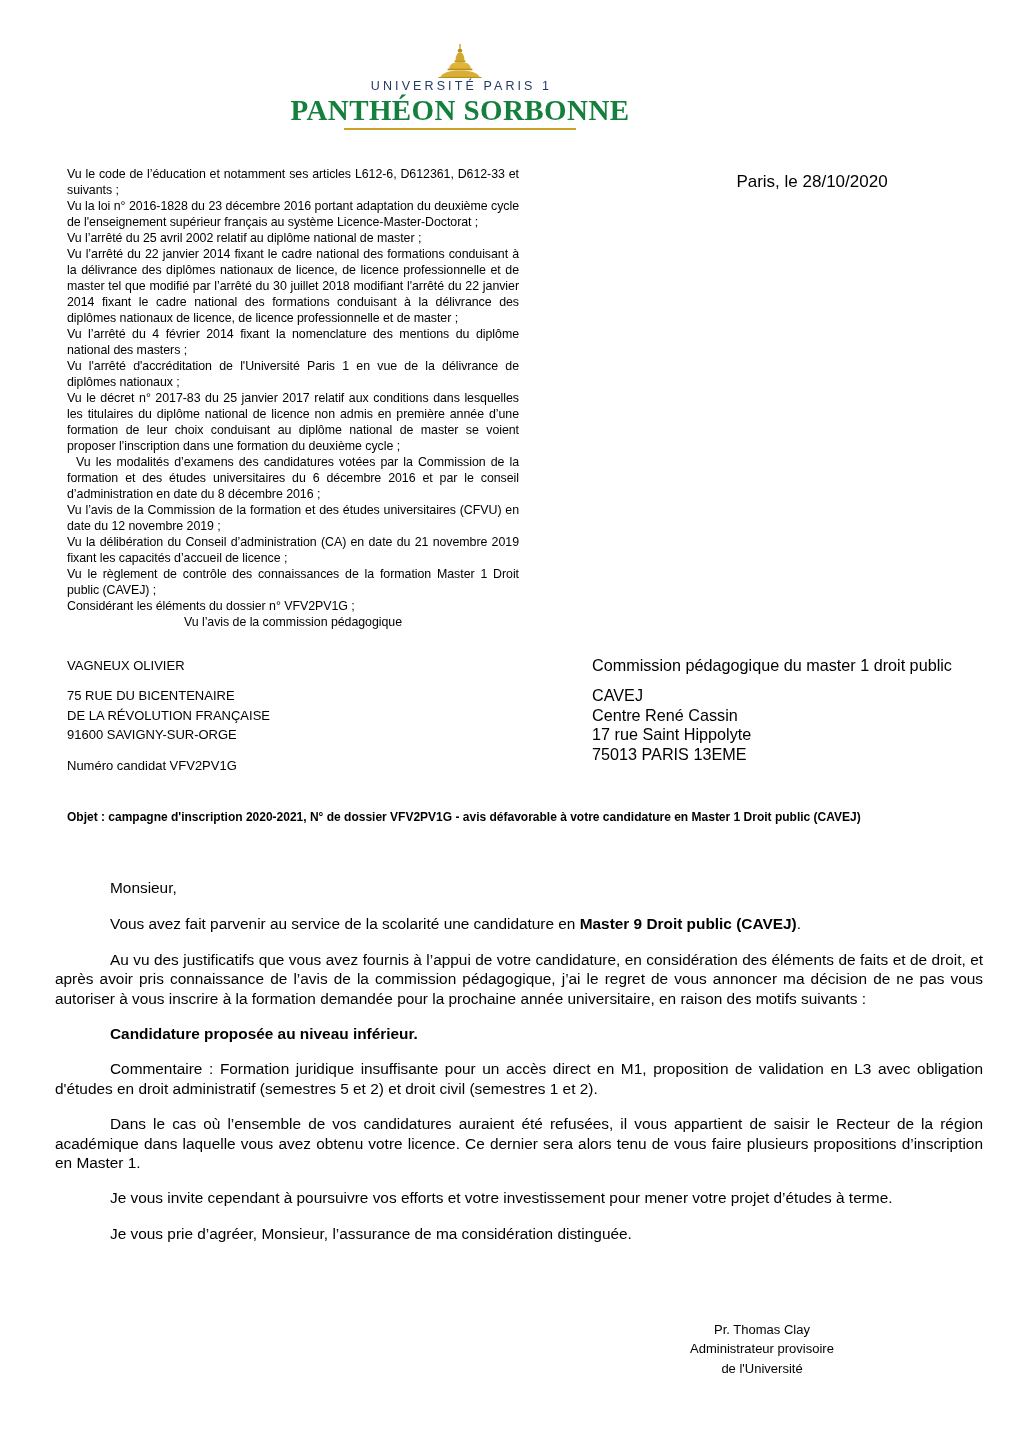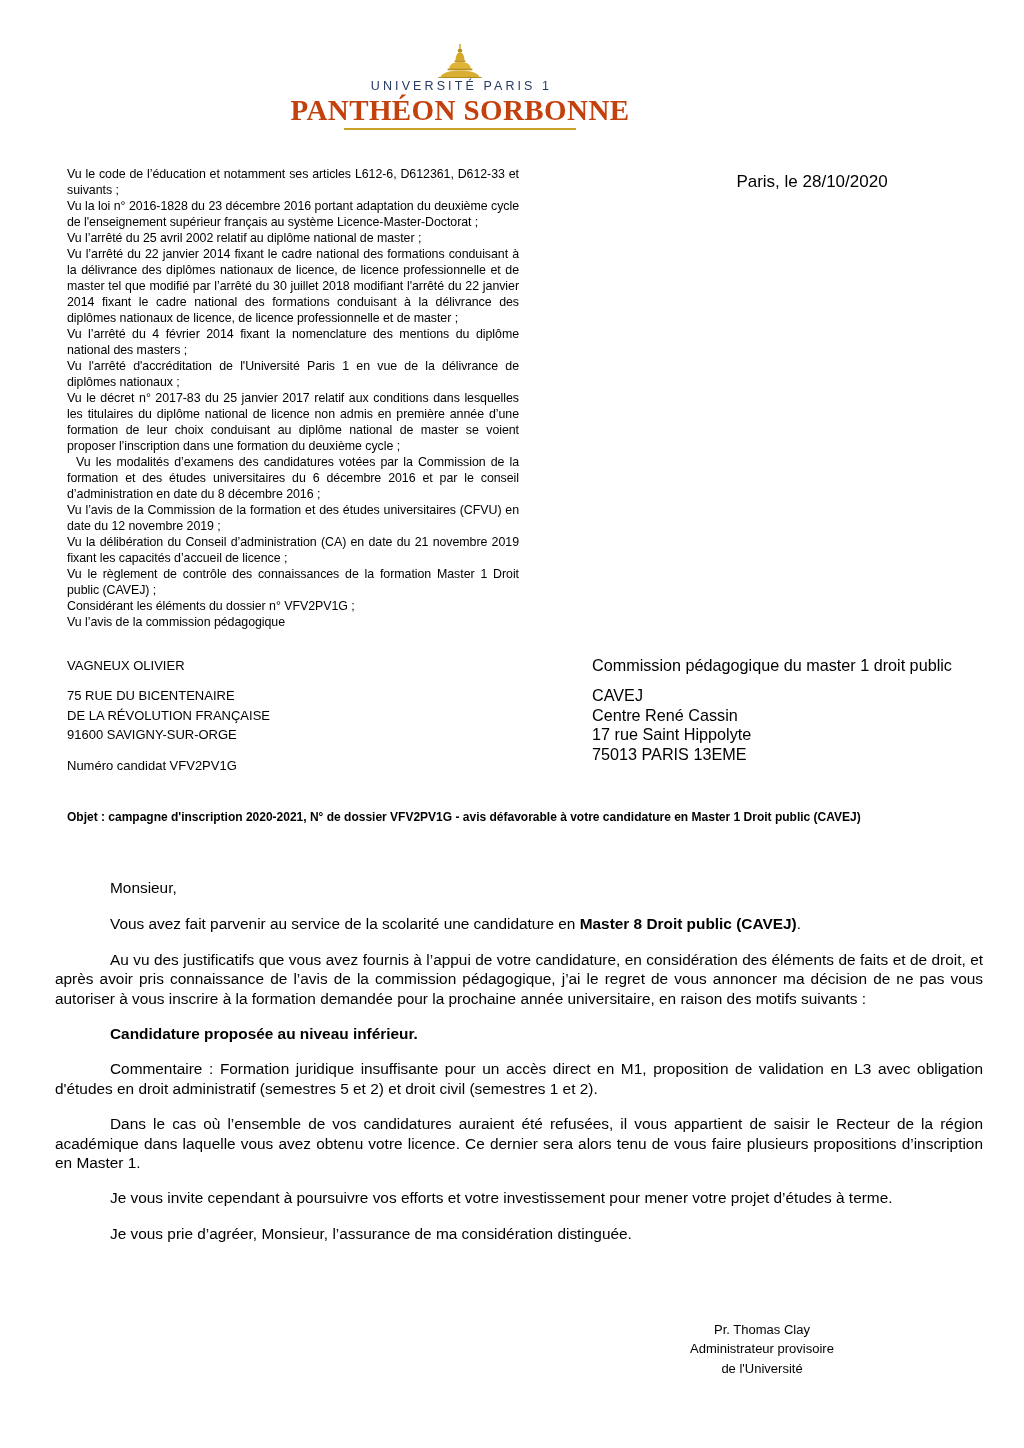--- a/index.html
+++ b/index.html
@@ -40,21 +40,21 @@
     color: #253a63;
     line-height: 1;
     margin-bottom: 3px;
     padding-left: 3px;
   }
   .logo-name {
     font-family: "Liberation Serif", serif;
     font-weight: bold;
     font-size: 29px;
     letter-spacing: 0.4px;
-    color: #c2410c;
+    color: #15803d;
     line-height: 1.02;
   }
   .logo-rule {
     width: 232px;
     height: 2px;
     background: #c9a227;
     margin: 3px auto 0 auto;
   }
 
   
@@ -66,21 +66,21 @@
     font-size: 12.4px;
     line-height: 16px;
     text-align: justify;
     letter-spacing: -0.05px;
   }
   .preamble p {
     margin: 0;
     text-align: justify;
   }
   .preamble p:last-child {
-    text-align: left;
+    text-align: center;
   }
   .preamble .indented {
     text-indent: 9px;
   }
 
   .date-line {
     position: absolute;
     top: 172px;
     left: 640px;
     width: 344px;
@@ -218,21 +218,21 @@
     <div>Centre René Cassin</div>
     <div>17 rue Saint Hippolyte</div>
     <div>75013 PARIS 13EME</div>
   </div>
 
   <div class="objet">Objet : campagne d'inscription 2020-2021, N° de dossier VFV2PV1G - avis défavorable à votre candidature en Master 1 Droit public (CAVEJ)</div>
 
   <div class="body-text">
     <p class="salut">Monsieur,</p>
 
-    <p class="indent"><span>Vous avez fait parvenir au service de la scolarité une candidature en </span><b>Master 8 Droit public (CAVEJ)</b><span>.</span></p>
+    <p class="indent"><span>Vous avez fait parvenir au service de la scolarité une candidature en </span><b>Master 9 Droit public (CAVEJ)</b><span>.</span></p>
 
     <p class="indent">Au vu des justificatifs que vous avez fournis à l’appui de votre candidature, en considération des éléments de faits et de droit, et après avoir pris connaissance de l’avis de la commission pédagogique, j’ai le regret de vous annoncer ma décision de ne pas vous autoriser à vous inscrire à la formation demandée pour la prochaine année universitaire, en raison des motifs suivants :</p>
 
     <p class="reason">Candidature proposée au niveau inférieur.</p>
 
     <p class="indent">Commentaire : Formation juridique insuffisante pour un accès direct en M1, proposition de validation en L3 avec obligation d'études en droit administratif (semestres 5 et 2) et droit civil (semestres 1 et 2).</p>
 
     <p class="indent">Dans le cas où l’ensemble de vos candidatures auraient été refusées, il vous appartient de saisir le Recteur de la région académique dans laquelle vous avez obtenu votre licence. Ce dernier sera alors tenu de vous faire plusieurs propositions d’inscription en Master 1.</p>
 
     <p class="indent">Je vous invite cependant à poursuivre vos efforts et votre investissement pour mener votre projet d’études à terme.</p>

